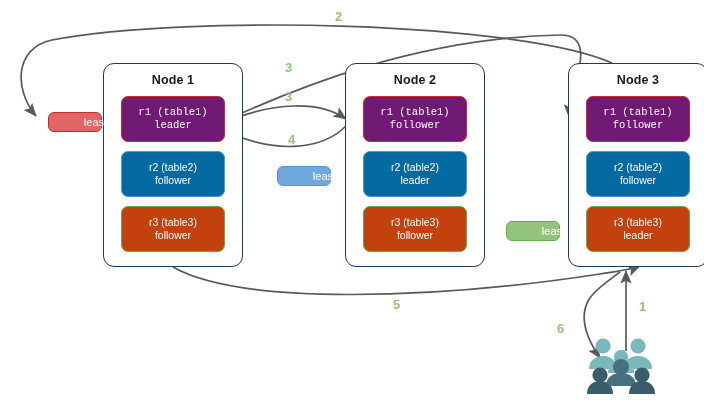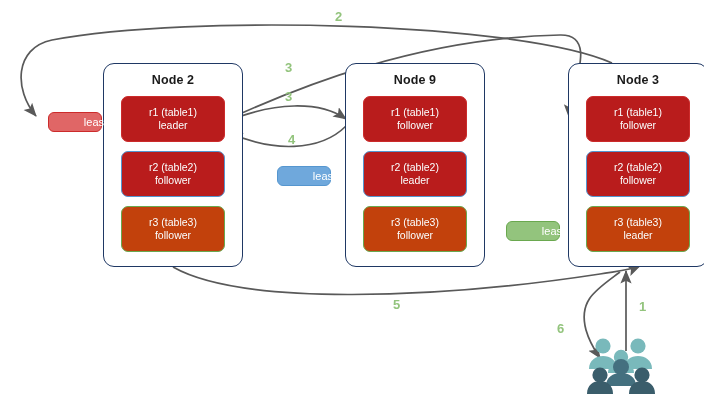--- a/index.html
+++ b/index.html
@@ -38,22 +38,22 @@
     border-radius:7px;
     display:flex;
     flex-direction:column;
     align-items:center;
     justify-content:center;
     color:#ffffff;
     font-size:10.5px;
     line-height:13.5px;
     text-shadow:0 0 1px rgba(0,0,0,.10);
   }
-  .rep-red  {background:#b91c1c;border:1.4px solid #cc2b2b;}
-  .rep-blue {background:#b91c1c;border:1.4px solid #5596cf;}
+  .rep-red  {background:#701a75;border:1.4px solid #cc2b2b;font-family:Liberation Mono, monospace;}
+  .rep-blue {background:#0369a1;border:1.4px solid #5596cf;}
   .rep-green{background:#c2410c;border:1.4px solid #6aa84f;}
 
   
   .lease{
     position:absolute;
     box-sizing:border-box;
     display:flex;align-items:center;justify-content:center;
     color:#ffffff;
     font-size:11px;
     border-radius:6px;
@@ -101,37 +101,37 @@
 
       <path d="M173,267 C240,305 430,300 600,274 C618,271 630,270 640,266"></path>
 
       <path d="M626,351 L626,271"></path>
 
       <path d="M620,272 C596,290 578,300 586,330 C590,344 596,352 600,358"></path>
     </g>
   </svg>
 
   <div class="node" style="left:103px;top:63px;width:140px;height:204px;">
-    <div class="node-title">Node 2</div>
+    <div class="node-title">Node 1</div>
     <div class="replica rep-red">
       <span>r1 (table1)</span>
       <span>leader</span>
     </div>
     <div class="replica rep-blue">
       <span>r2 (table2)</span>
       <span>follower</span>
     </div>
     <div class="replica rep-green">
       <span>r3 (table3)</span>
       <span>follower</span>
     </div>
   </div>
 
   <div class="node" style="left:345px;top:63px;width:140px;height:204px;">
-    <div class="node-title">Node 9</div>
+    <div class="node-title">Node 2</div>
     <div class="replica rep-red">
       <span>r1 (table1)</span>
       <span>follower</span>
     </div>
     <div class="replica rep-blue">
       <span>r2 (table2)</span>
       <span>leader</span>
     </div>
     <div class="replica rep-green">
       <span>r3 (table3)</span>

